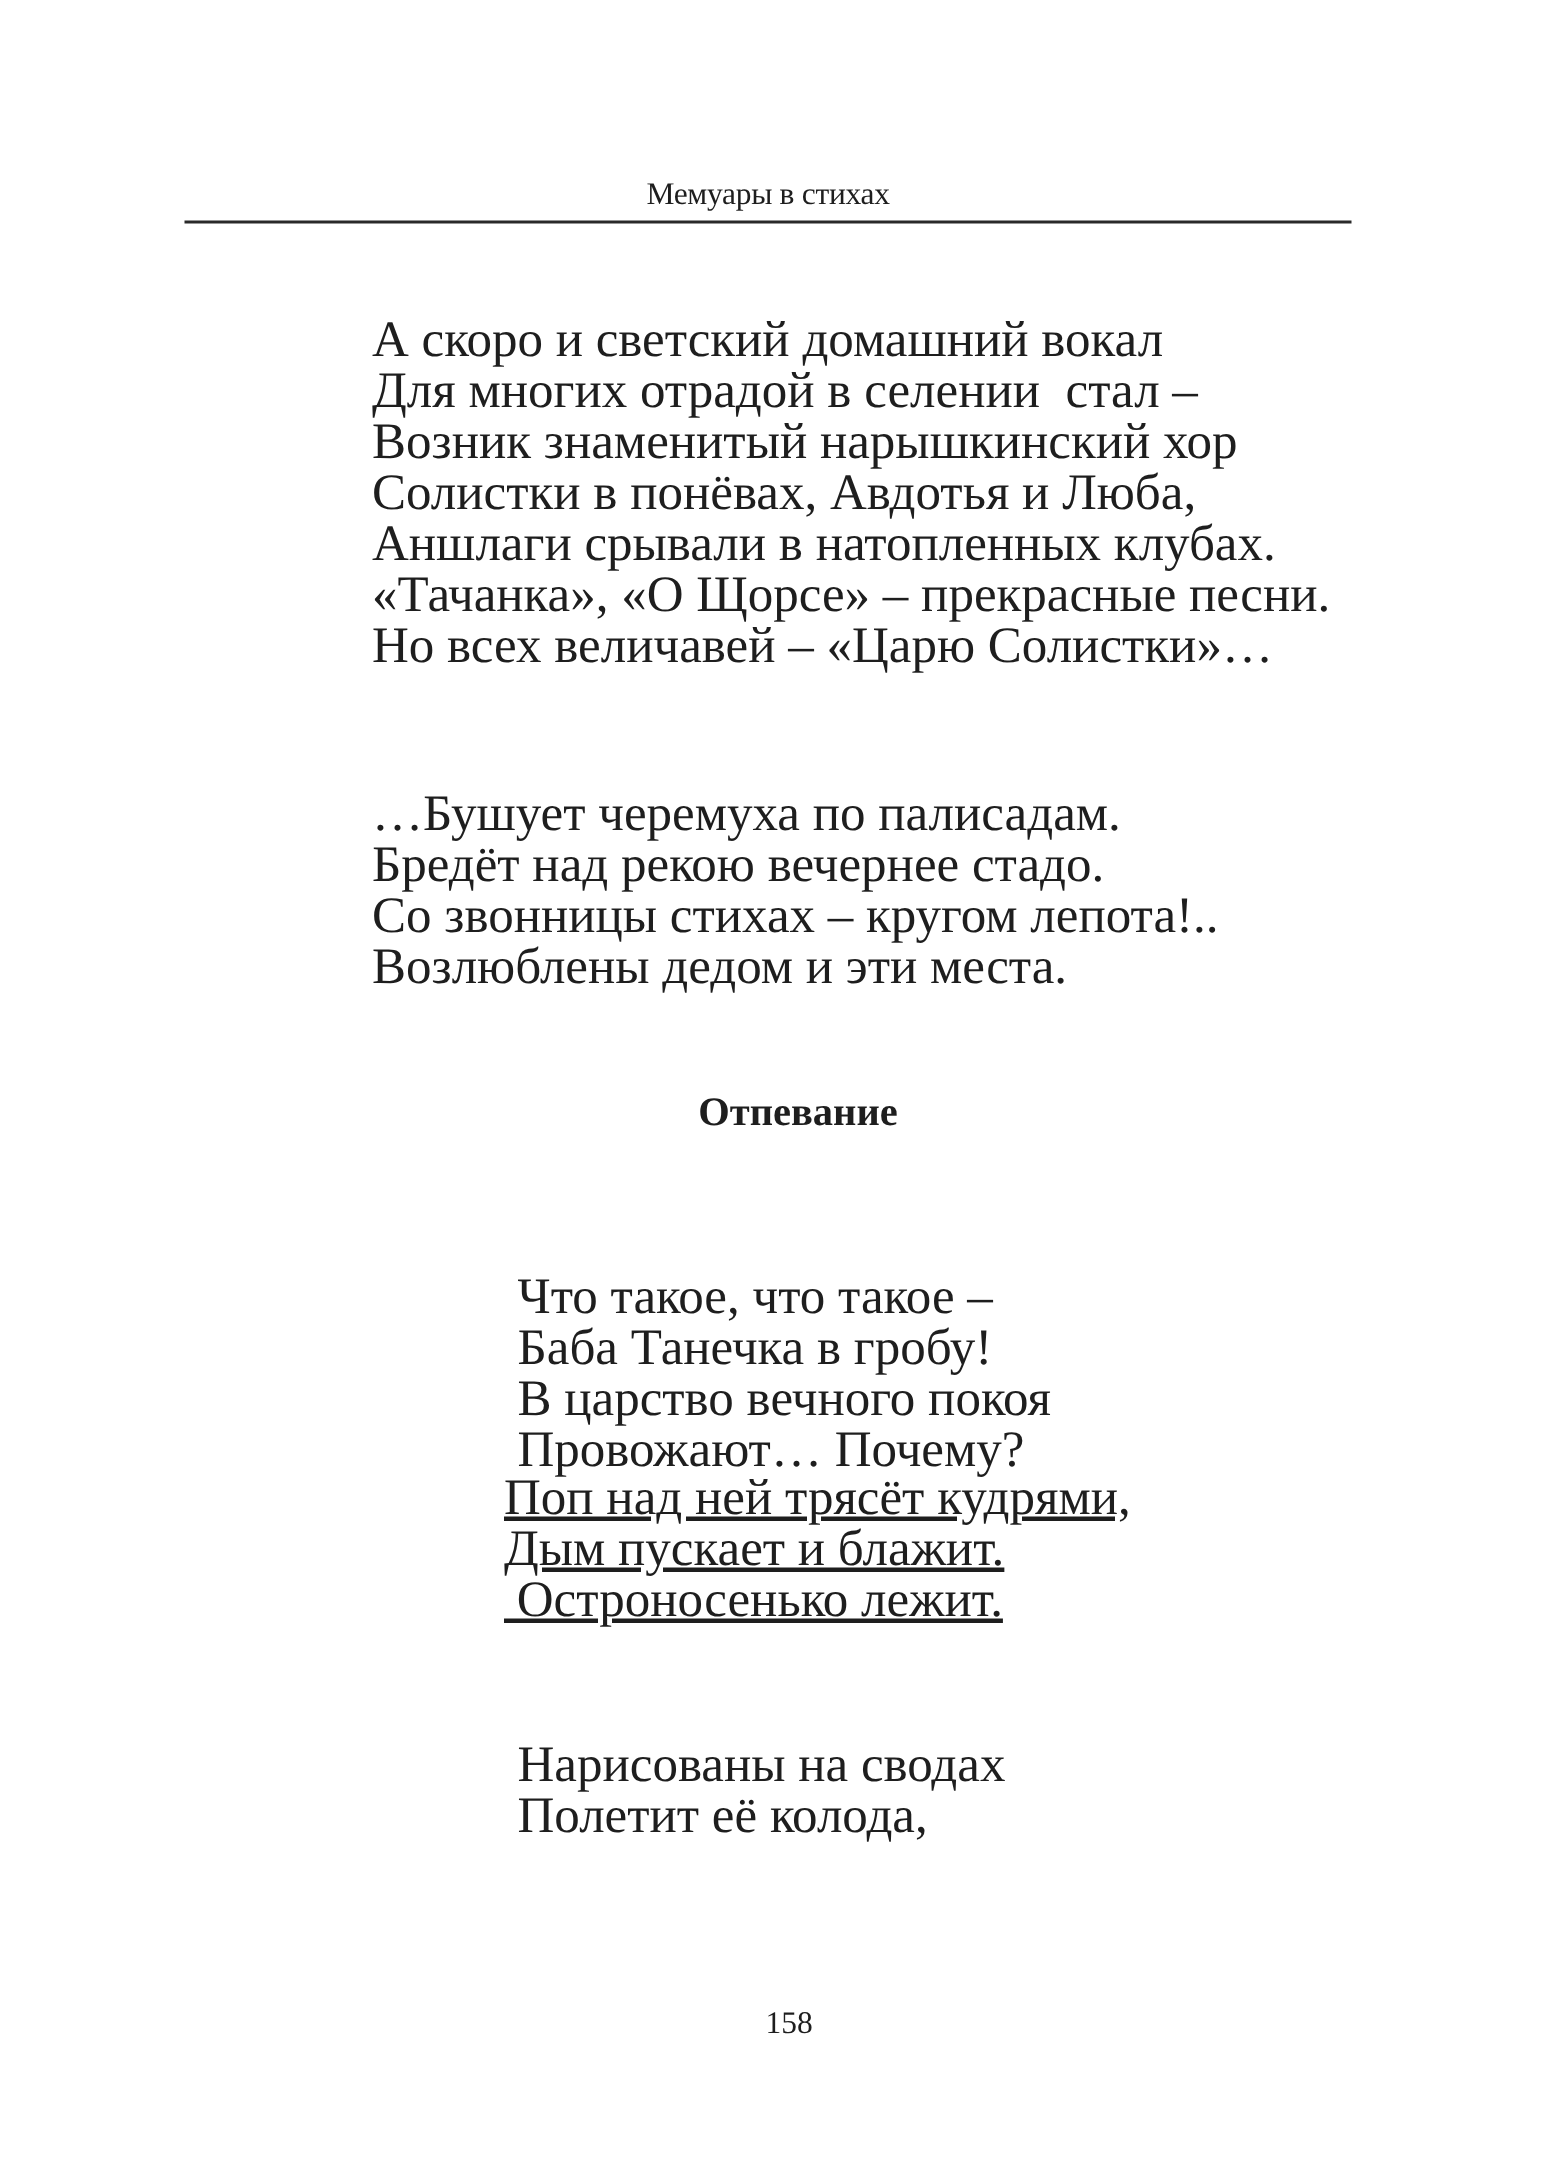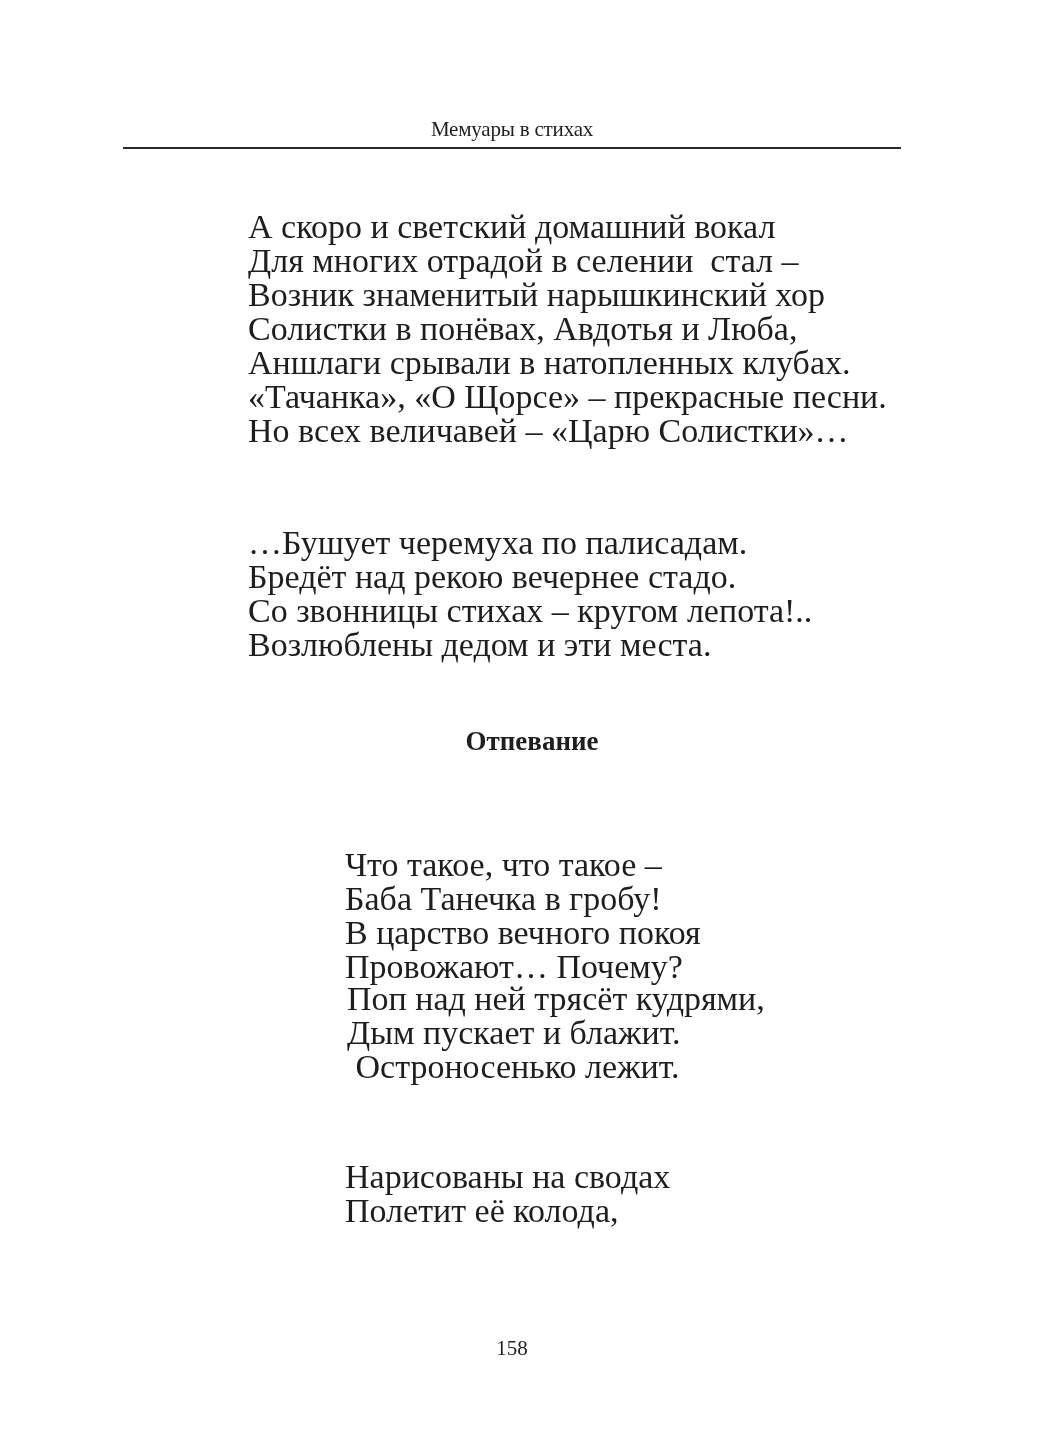--- a/index.html
+++ b/index.html
@@ -18,25 +18,25 @@
   }
   .stanza { position: absolute; font-size: 34px; line-height: 34px; }
   .stanza .line { white-space: pre; display: block; }
   .s1 { left: 248px; top: 210px; }
   .s2 { left: 248px; top: 526px; }
   .title {
     position: absolute; left: 0; width: 1024px; top: 726px; text-align: center;
     font-size: 27px; font-weight: bold; padding-left: 20px;
   }
   .p1 { left: 345px; top: 804px; margin-top: 44px; }
-  .p2 { left: 347px; top: 982px; }
+  .p2 { left: 336px; top: 982px; text-decoration: underline; }
   .p3 { left: 345px; top: 1160px; }
   .page-number {
     position: absolute; left: 0; width: 1024px; top: 1336px;
-    text-align: center; font-size: 21px;
+    text-align: center; font-size: 21px; padding-left: 14px;
   }
 </style>
 </head>
 <body>
 
 <div class="running-head">Мемуары в стихах</div>
 <div class="head-rule"></div>
 
 <div class="stanza s1">
   <span class="line">А скоро и светский домашний вокал</span>

